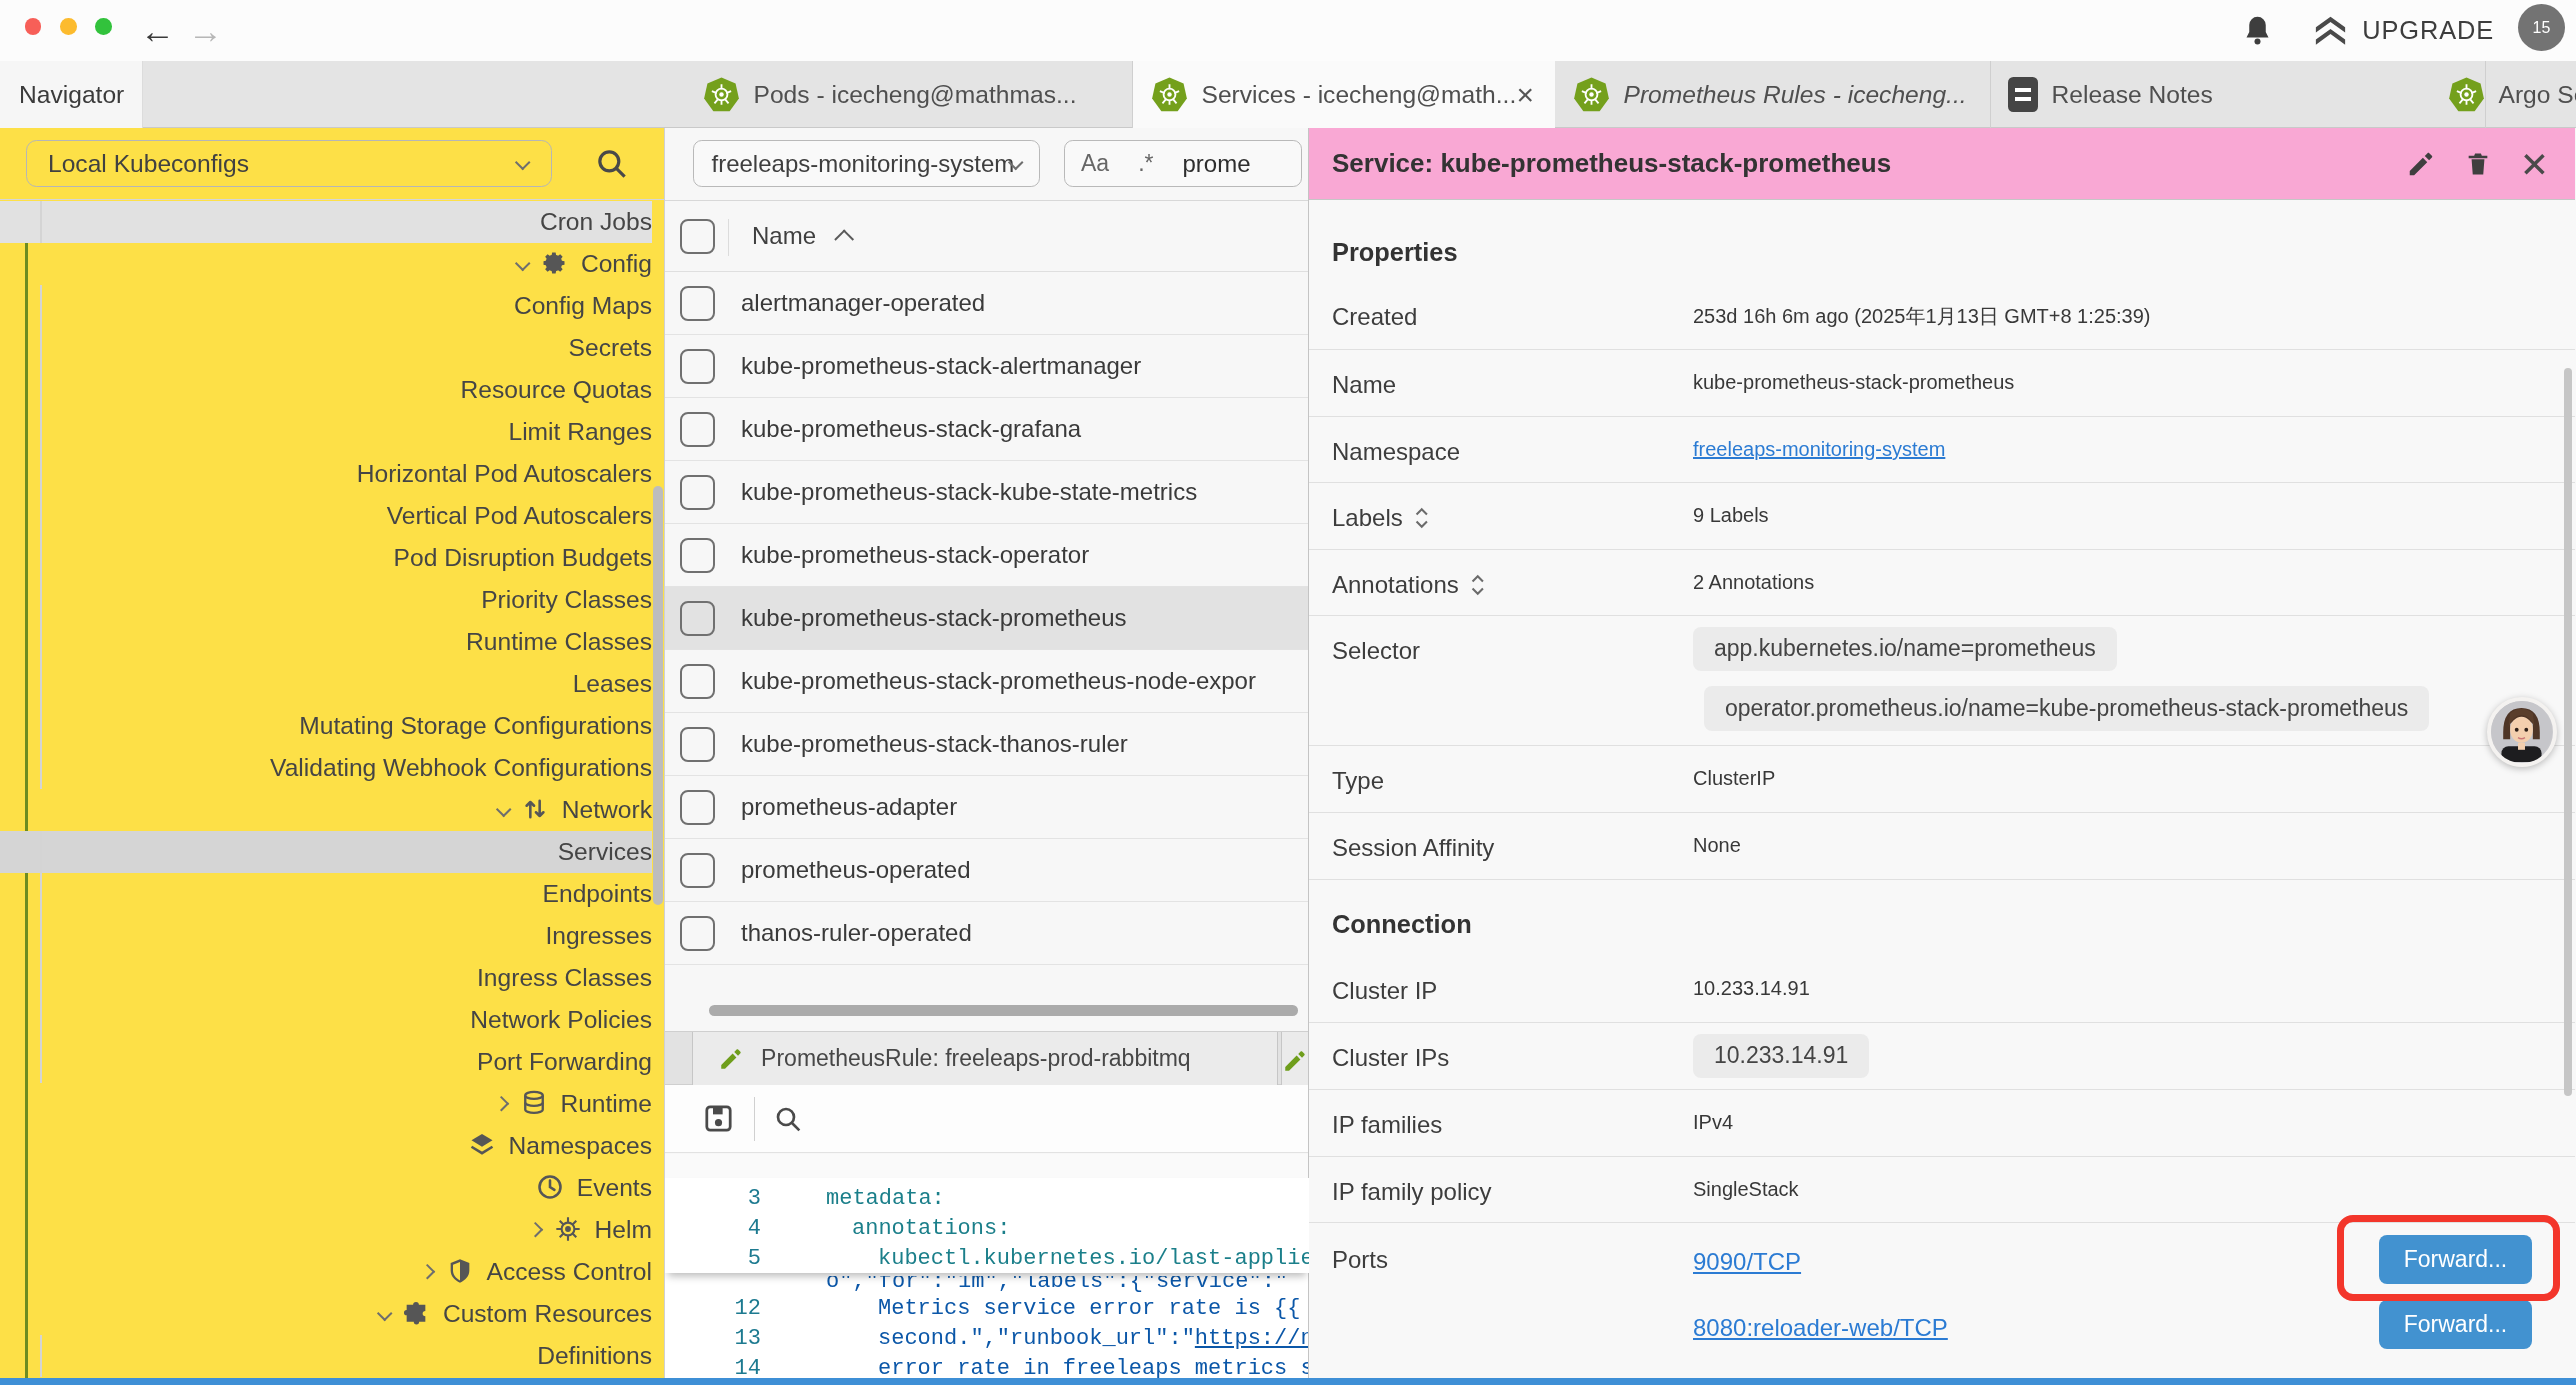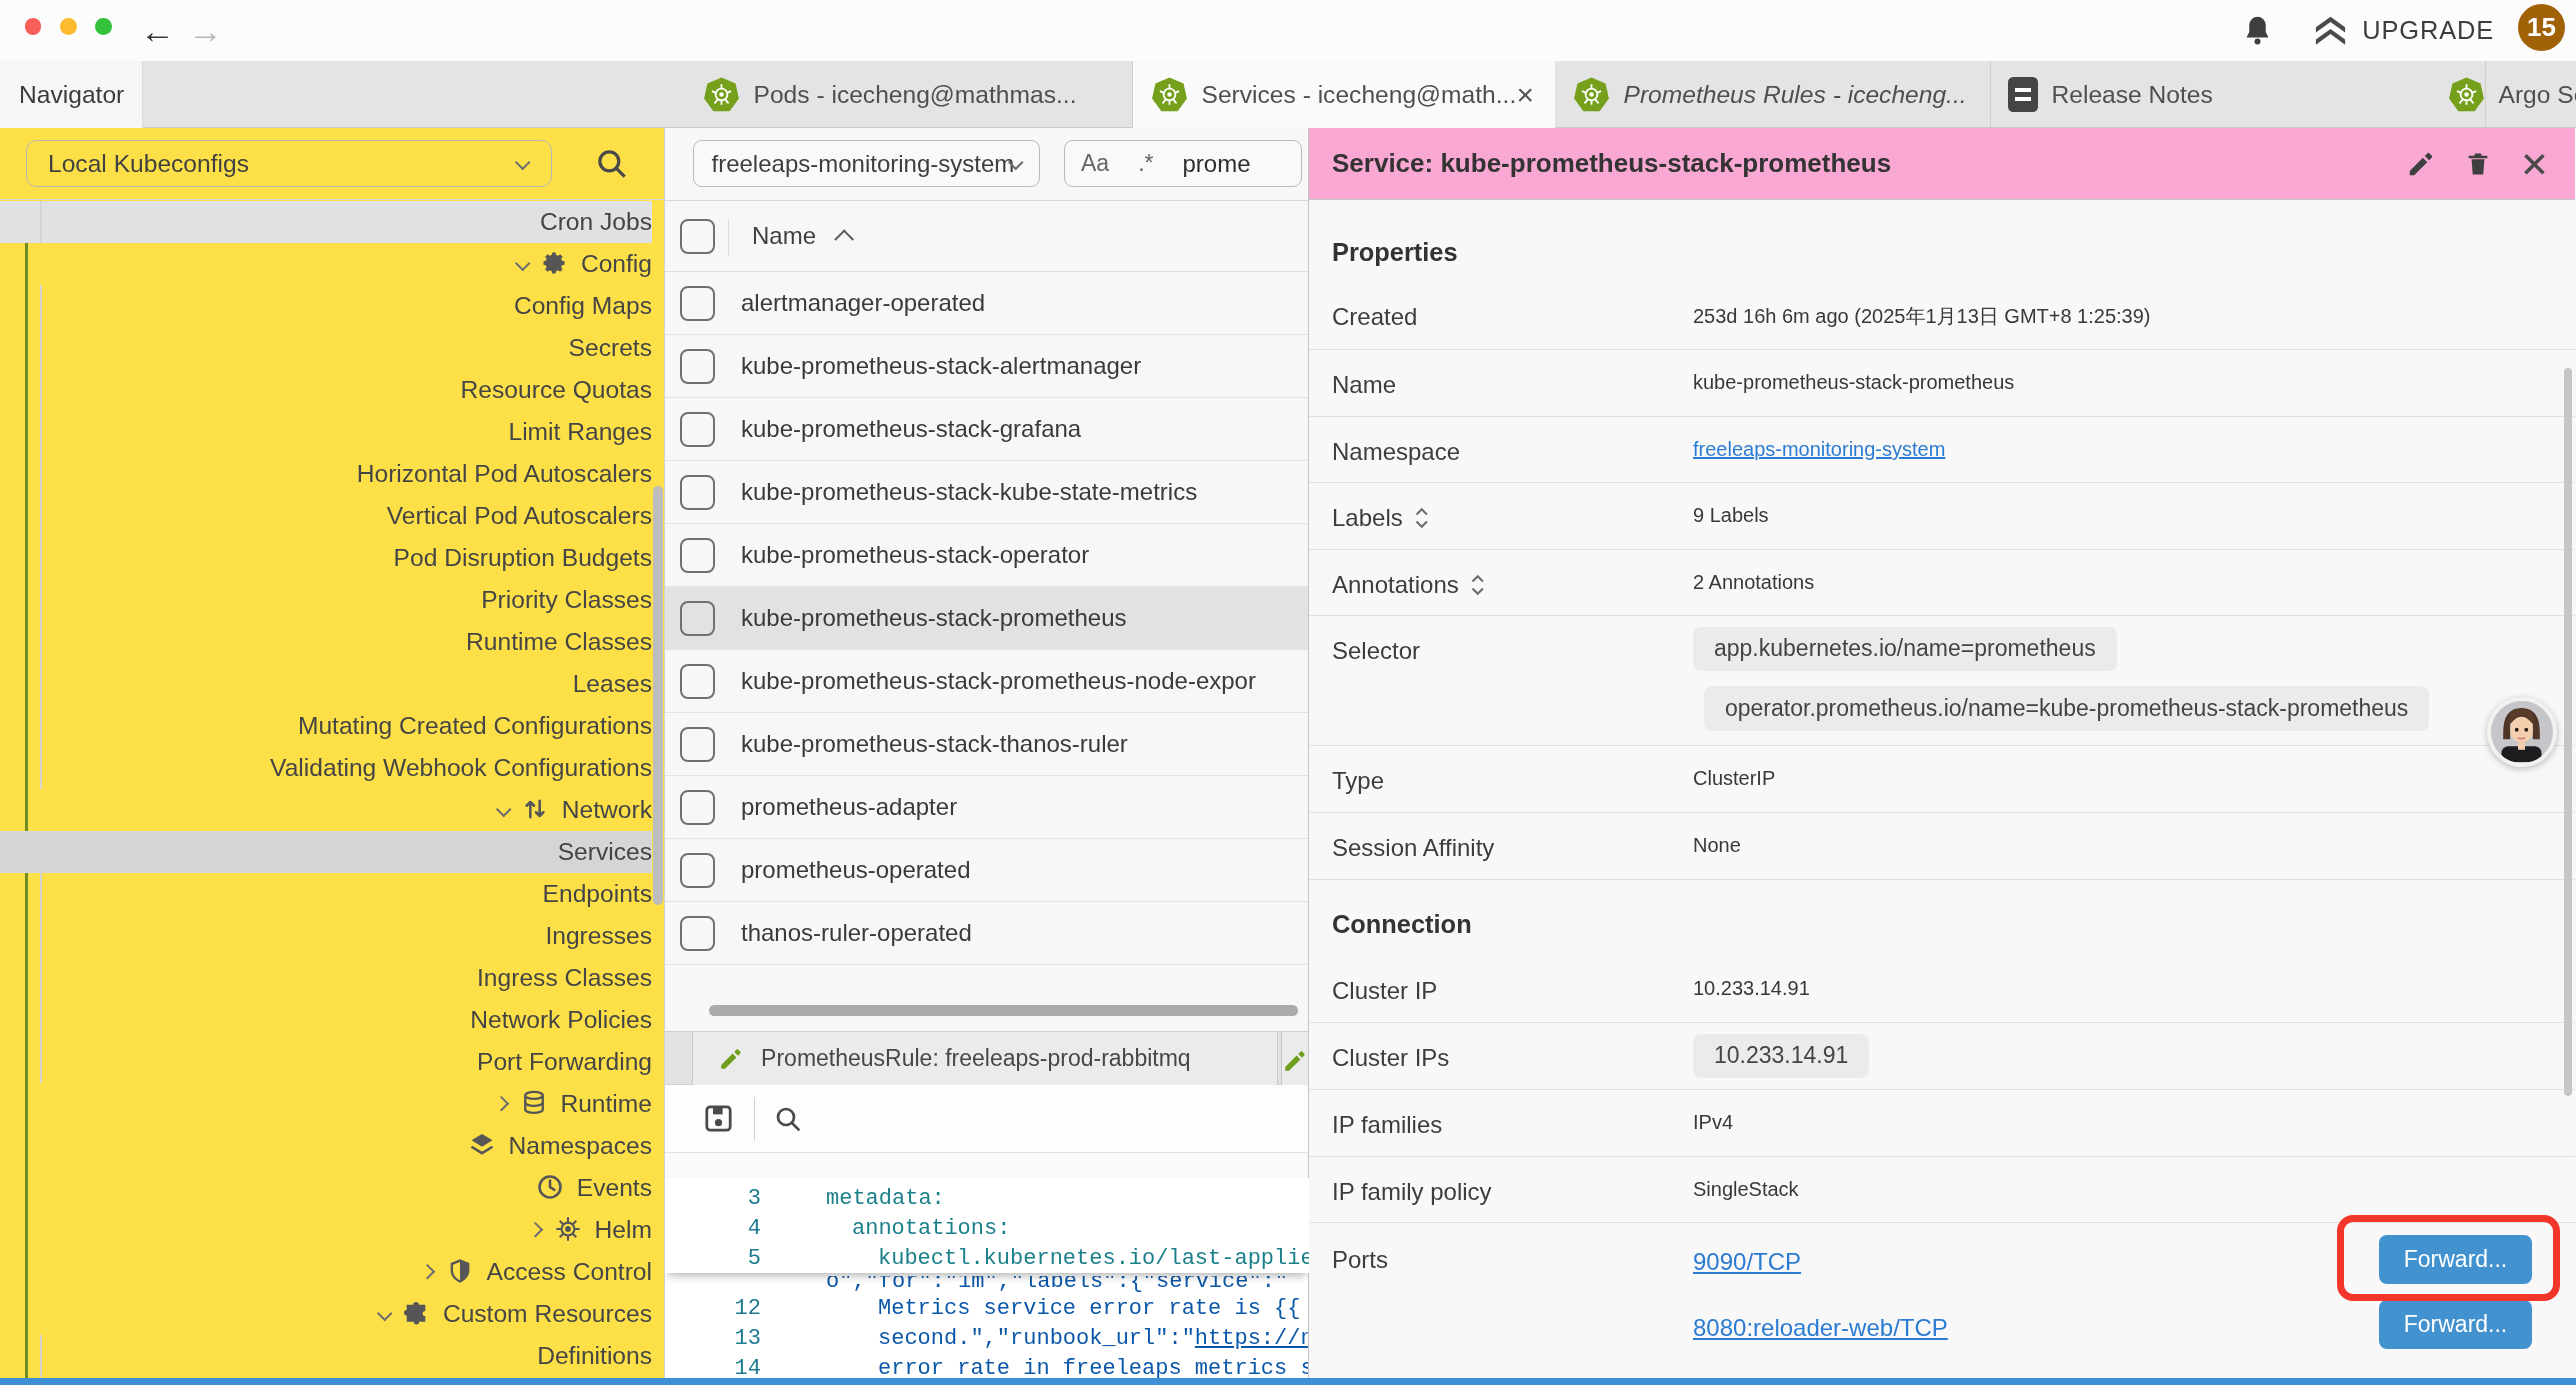--- a/index.html
+++ b/index.html
@@ -18,22 +18,22 @@
   .tl{width:16.7px;height:16.7px;border-radius:50%;top:18.4px;}
   #tl-close{left:24.6px;background:#f75f58;}
   #tl-min{left:60px;background:#fcbb2e;}
   #tl-max{left:95px;background:#32c23c;}
   .navarrow{font-size:35px;line-height:61px;top:0;}
   #nav-back{left:140px;color:#3a3a3a;}
   #nav-fwd{left:188px;color:#b7b7b7;}
   #bell{left:2241px;top:13px;}
   #upgrade{left:2311px;top:11.4px;gap:12.3px;cursor:default;}
   #upgrade-label{font-size:25.4px;color:#3d3d3d;letter-spacing:0.9px;}
-  #notif-badge{left:2518px;top:4.4px;width:47px;height:47px;border-radius:50%;background:#a16207;
-    color:#fff;font-size:26px;font-weight:bold;display:flex;align-items:center;justify-content:center;}
+  #notif-badge{left:2518px;top:4.4px;width:47px;height:47px;border-radius:50%;background:#737373;
+    color:#fff;font-size:16px;font-weight:normal;display:flex;align-items:center;justify-content:center;}
 
   
   #tabrow{left:0;top:61px;width:2576px;height:67px;background:#e4e4e4;border-bottom:0.9px solid #c9c9c9;box-sizing:border-box;}
   #navigator-tab{left:0;top:0;width:143px;height:67px;background:#f6f6f6;border-right:0.9px solid #dcdcdc;box-sizing:border-box;}
   #navigator-tab span{margin-left:19px;font-size:24.6px;color:#3b3b3b;}
   .tab{top:0;height:67px;box-sizing:border-box;border-right:0.9px solid #cfcfcf;padding-left:17.5px;gap:14px;overflow:hidden;white-space:nowrap;}
   .tab .tlabel{font-size:24.6px;color:#4f4f4f;}
   #tab-0{left:685px;width:448px;}
   #tab-1{left:1133px;width:422px;background:#fafafa;border-right:none;}
   #tab-2{left:1555px;width:436px;}
@@ -299,21 +299,21 @@
         <span class="rlabel">Runtime Classes</span>
       </div>
       <div class="trow sub">
         <span class="chev hidden"></span>
         <span class="ticon hidden"></span>
         <span class="rlabel">Leases</span>
       </div>
       <div class="trow sub">
         <span class="chev hidden"></span>
         <span class="ticon hidden"></span>
-        <span class="rlabel">Mutating Created Configurations</span>
+        <span class="rlabel">Mutating Storage Configurations</span>
       </div>
       <div class="trow sub">
         <span class="chev hidden"></span>
         <span class="ticon hidden"></span>
         <span class="rlabel">Validating Webhook Configurations</span>
       </div>
       <div class="trow parent">
         <span class="chev down"></span>
         <span class="ticon">
           <svg width="28" height="28" viewBox="0 0 24 24" fill="none" stroke="#565656" stroke-width="2.2" stroke-linecap="round">

